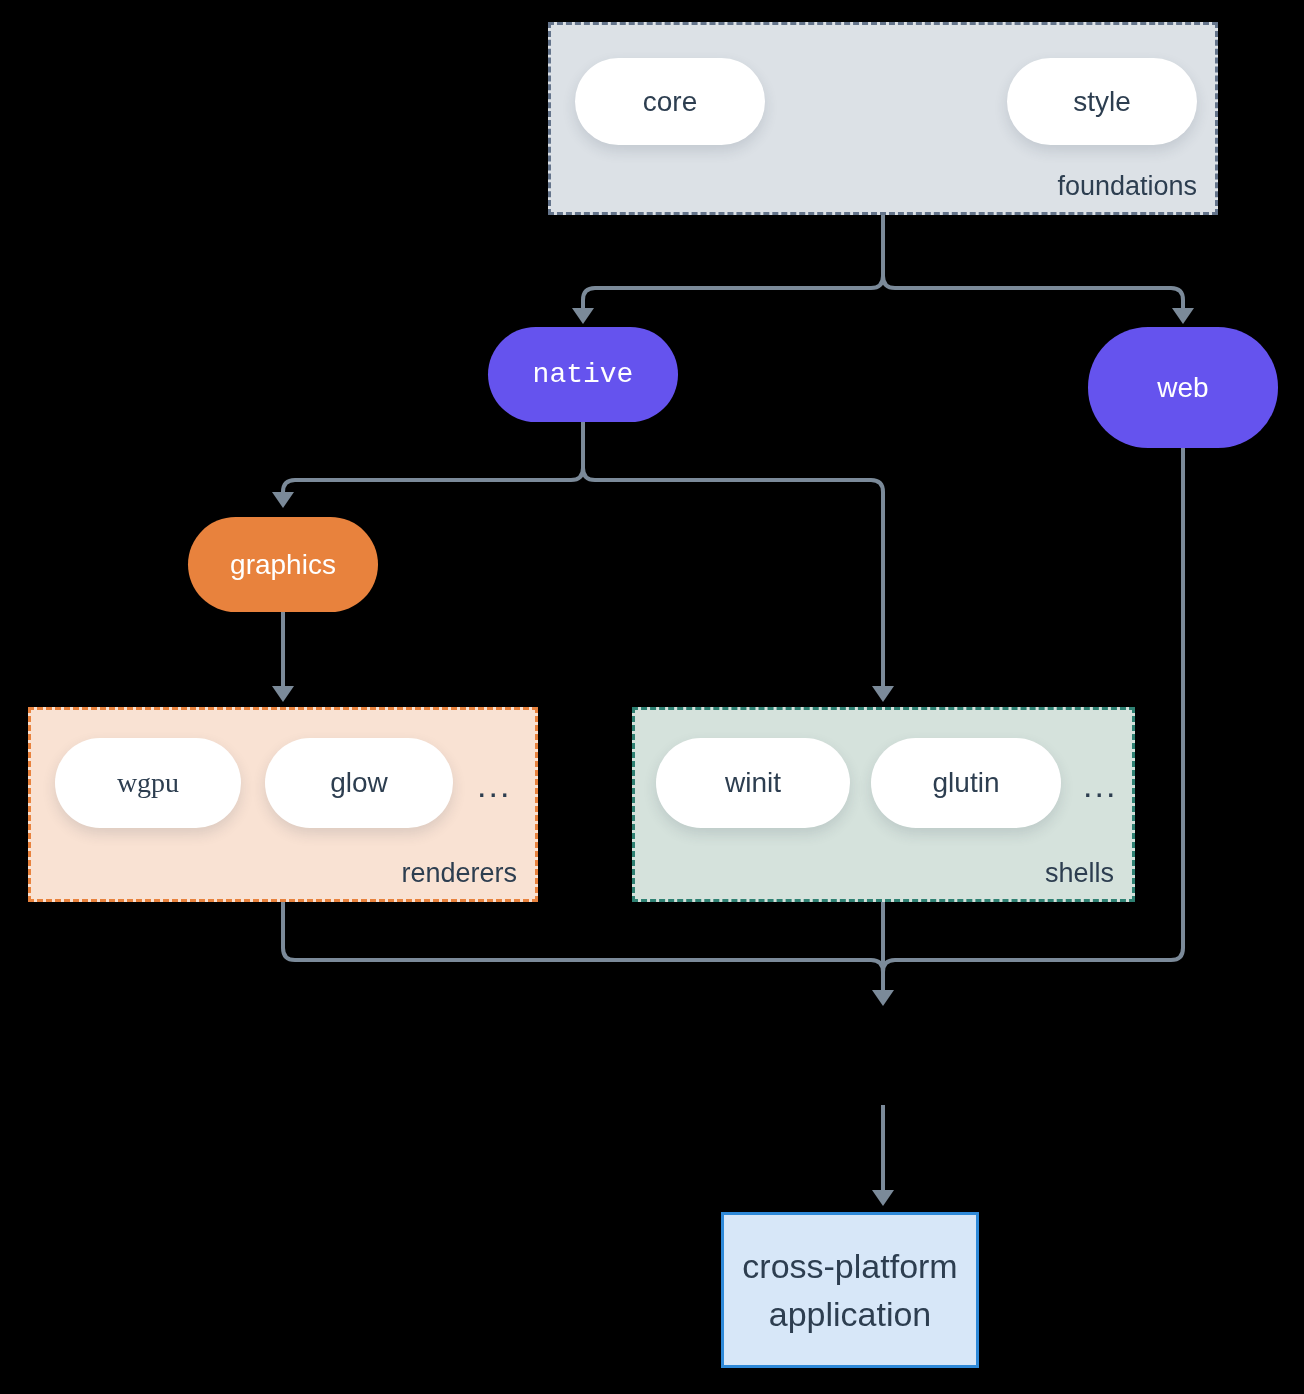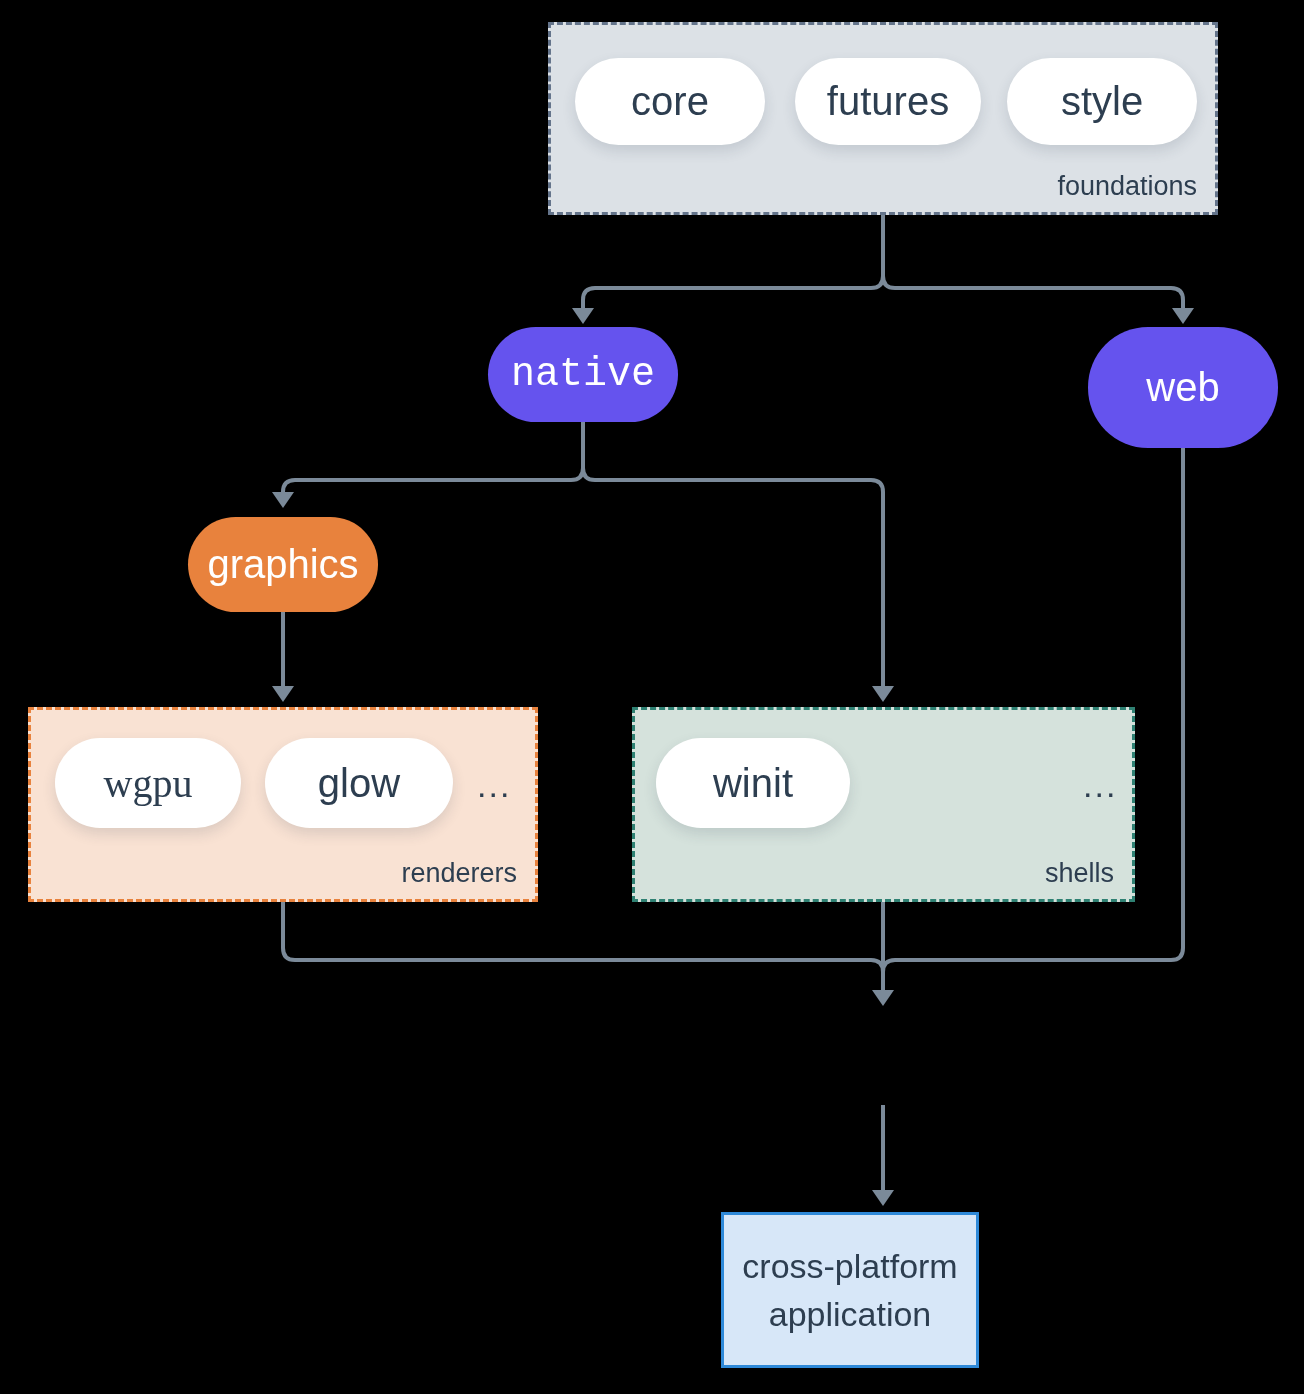--- a/index.html
+++ b/index.html
@@ -54,21 +54,21 @@
     font-size: 27px;
     color: var(--text, #2d3e50);
   }
 
   .pill {
     position: absolute;
     display: flex;
     align-items: center;
     justify-content: center;
     border-radius: 60px;
-    font-size: 40px;
+    font-size: 28px;
   }
   .pill.white {
     background: var(--pill-bg, #fff);
     color: var(--text, #2d3e50);
     box-shadow: 0 6px 14px rgba(40, 60, 80, 0.14);
   }
   .pill.colored { color: #ffffff; }
   .pill.purple { background: var(--node-purple, #6553ee); }
   .pill.orange { background: var(--node-orange, #e8823d); }
   .pill.blue   { background: var(--node-blue, #2e89d8); }
@@ -118,23 +118,20 @@
     <polygon class="arrowhead" points="272,686 294,686 283,702"></polygon>
     <polygon class="arrowhead" points="872,686 894,686 883,702"></polygon>
     <polygon class="arrowhead" points="872,990 894,990 883,1006"></polygon>
     <polygon class="arrowhead" points="872,1190 894,1190 883,1206"></polygon>
   </svg>
 
   <div class="group group-foundations">
     <div class="pill white" style="left:24px; top:33px; width:190px; height:87px;">
       <span>core</span>
     </div>
-    <div class="pill white" style="left:244px; top:33px; width:186px; height:87px;">
-      <span>futures</span>
-    </div>
     <div class="pill white" style="left:456px; top:33px; width:190px; height:87px;">
       <span>style</span>
     </div>
     <span class="group-label">foundations</span>
   </div>
 
   <div class="pill colored purple" style="left:488px; top:327px; width:190px; height:95px;font-family:Liberation Mono, monospace;">
     <span>native</span>
   </div>
   <div class="pill colored purple" style="left:1088px; top:327px; width:190px; height:121px;">
@@ -153,20 +150,23 @@
       <span>glow</span>
     </div>
     <span class="ellipsis" style="left:446px; top:56px;">...</span>
     <span class="group-label">renderers</span>
   </div>
 
   <div class="group group-shells">
     <div class="pill white" style="left:21px; top:28px; width:194px; height:90px;">
       <span>winit</span>
     </div>
+    <div class="pill white" style="left:236px; top:28px; width:190px; height:90px;">
+      <span>glutin</span>
+    </div>
     <span class="ellipsis" style="left:448px; top:56px;">...</span>
     <span class="group-label">shells</span>
   </div>
 
 
   <div class="app-box">
     <span>cross-platform application</span>
   </div>
 
 </div>

